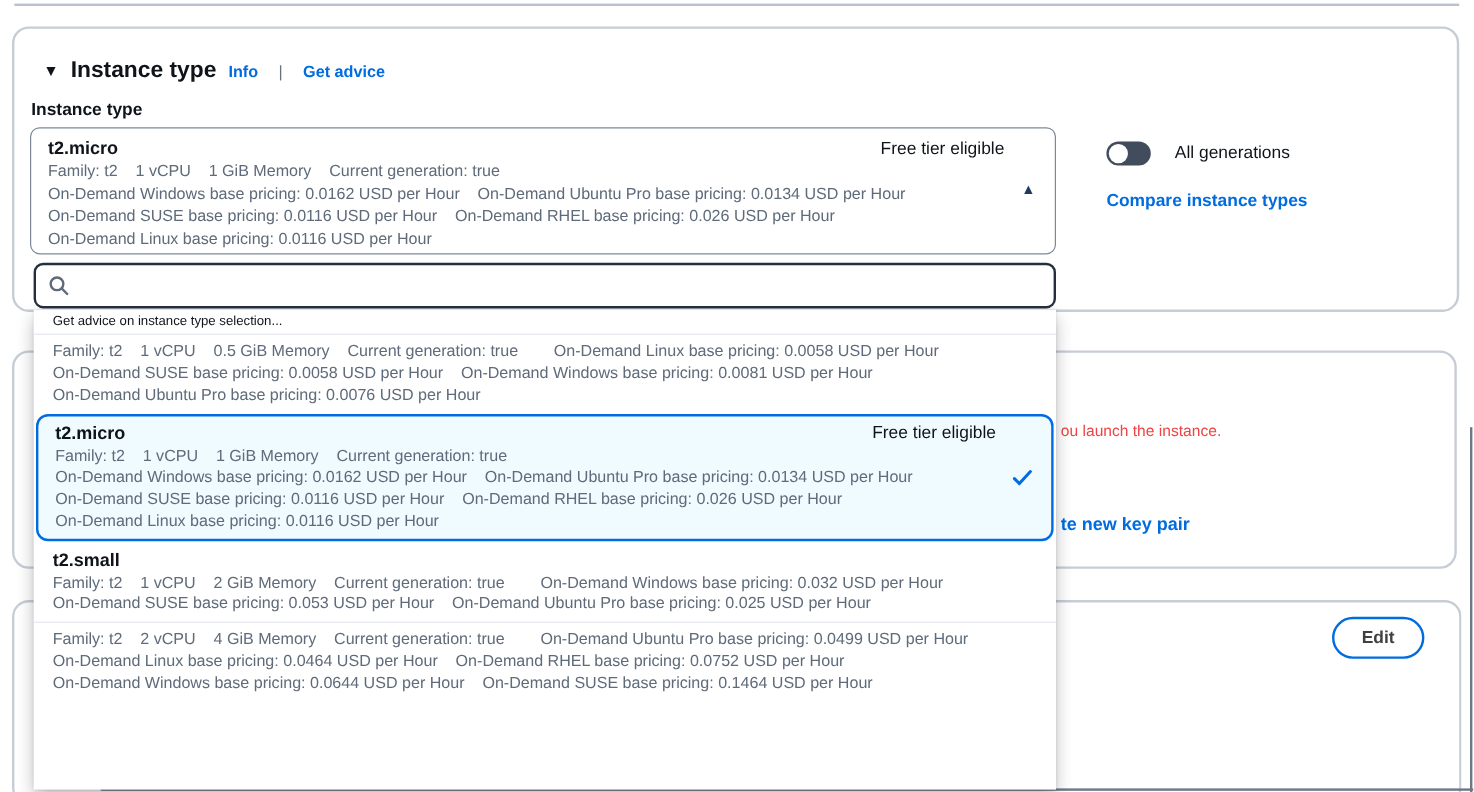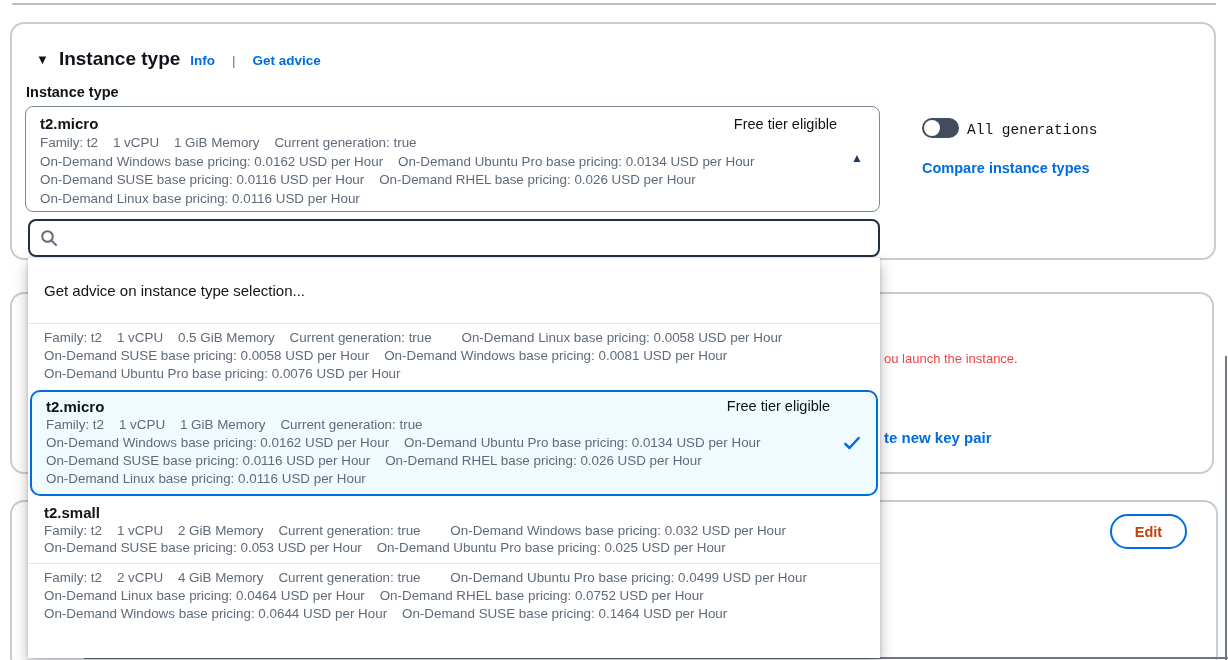--- a/index.html
+++ b/index.html
@@ -27,54 +27,54 @@
   
   .trigger { position:absolute; left:25px; top:106px; width:855px; height:106px;
              background:#fff; border:1px solid #7d8998; border-radius:8px;
              padding:7px 40px 0 14px; cursor:pointer; z-index:3; }
   .trig-title { font-size:15px; font-weight:700; line-height:20px; }
   .detail-line { font-size:13.4px; line-height:18.6px; color:#5f6b7a; white-space:pre-wrap; }
   .free-tier { position:absolute; right:42px; top:9px; font-size:14.5px; color:#0f141a; }
   .caret-up { position:absolute; right:16px; top:44px; font-size:12px; color:#1f3a5f; }
 
   
-  .toggle-row { position:absolute; left:922px; top:118px; display:flex; align-items:flex-end; gap:8px;font-family:Liberation Mono, monospace; }
+  .toggle-row { position:absolute; left:922px; top:118px; display:flex; align-items:center; gap:20px; }
   .toggle { width:37px; height:20px; border-radius:10px; background:#414d5c; position:relative; cursor:pointer; }
   .toggle .knob { position:absolute; left:2px; top:2px; width:16px; height:16px; border-radius:50%; background:#fff; }
   .toggle-label { font-size:14.5px; color:#0f141a; }
   .compare-link { position:absolute; left:922px; top:160px; font-size:14.5px; font-weight:700; }
 
   
   .search-wrap { position:absolute; left:28px; top:219px; width:852px; height:38px;
                  border:2px solid #232f3e; border-radius:8px; background:#fff;
                  display:flex; align-items:center; padding:0 10px; z-index:4; }
   .search-wrap svg { flex:0 0 auto; }
   .search-input { border:none; outline:none; flex:1; height:100%; font-size:14px; margin-left:8px;
                   font-family:inherit; background:transparent; }
 
   
   .dropdown { position:absolute; left:28px; top:258px; width:852px; height:400px; background:#fff;
               box-shadow:0 6px 14px rgba(0,7,22,.28), 0 0 3px rgba(0,7,22,.18);
               z-index:3; overflow:hidden; }
-  .advice-row { padding:24px 16px; font-size:15px; color:#0f141a; border-bottom:1px solid #e4e8ee; cursor:pointer; }
+  .advice-row { padding:4px 16px; font-size:11px; color:#0f141a; border-bottom:1px solid #e4e8ee; cursor:pointer; }
   .option { padding:5px 16px 6px; cursor:pointer; position:relative; }
   .opt-sep { border-bottom:1px solid #e4e8ee; }
   .opt-title { font-size:15px; font-weight:700; line-height:19px; color:#0f141a; }
   .option .detail-line { line-height:17.8px; }
   .option.selected { margin:2px; border:2px solid #006ce0; border-radius:10px; background:#f0fbff;
                      padding:5px 44px 6px 14px; }
   .option.selected .free-tier { right:46px; top:6px; }
   .check-icon { position:absolute; right:14px; top:50%; margin-top:-10px; }
 
   
   .bg-text { position:absolute; left:884px; top:351px; font-size:13px; color:#ef4444; z-index:1; }
   .bg-link { position:absolute; left:884px; top:429px; font-size:15px; font-weight:700; z-index:1; }
 
   .edit-btn { position:absolute; left:1110px; top:514px; width:77px; height:35px; background:#fff;
-              border:2px solid #006ce0; border-radius:18px; color:#c2410c; font-weight:700;
+              border:2px solid #006ce0; border-radius:18px; color:#404040; font-weight:700;
               font-size:14.5px; font-family:inherit; cursor:pointer; }
 
   
   .edge-right  { position:absolute; right:1px; top:356px; width:2px; height:304px; background:#6d7887; }
   .edge-bottom { position:absolute; left:84px; bottom:1px; width:1144px; height:2px; background:#6d7887; }
 </style>
 </head>
 <body>
 
 <div class="stage">

